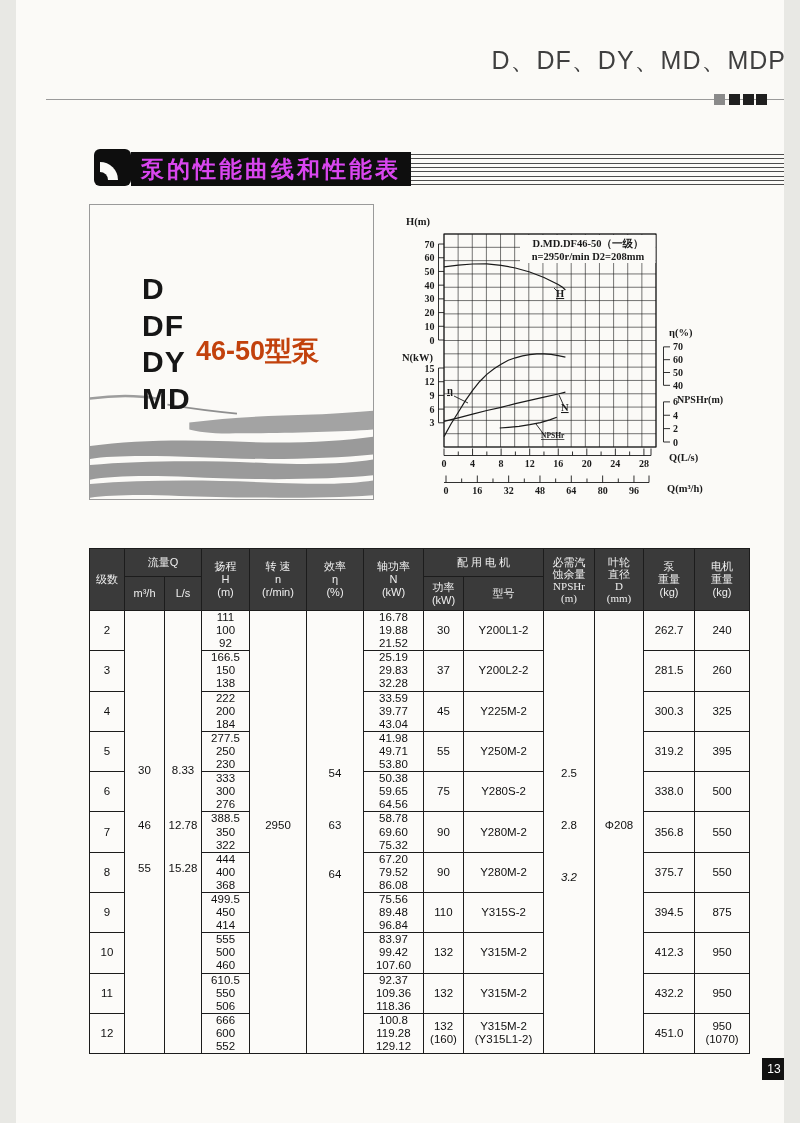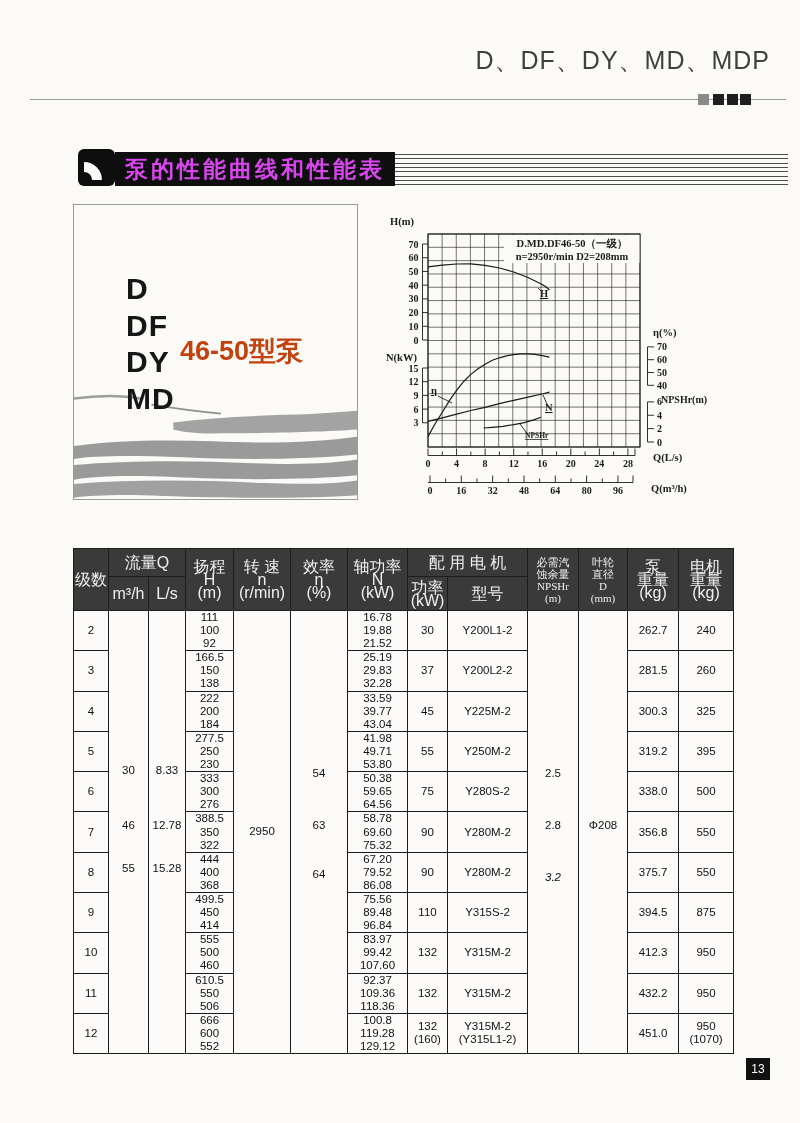--- a/index.html
+++ b/index.html
@@ -1,17 +1,17 @@
 <!DOCTYPE html>
 <html><head>
 <meta charset="utf-8">
 <style>
   html,body{margin:0;padding:0;background:#e8e8e4;}
-  .page{position:relative;width:800px;height:1123px;background:#fbfaf7;margin:0 auto;overflow:hidden;
-        font-family:"Liberation Sans",sans-serif;color:#1a1a1a;}
+  .page{position:relative;width:724px;height:1123px;background:#fbfaf7;margin:0 auto;overflow:hidden;
+        font-family:"Liberation Sans",sans-serif;color:#1a1a1a;padding-left:44px;}
   
   .top-title{position:absolute;left:300px;top:44px;width:470px;text-align:right;
              font-size:25px;letter-spacing:1px;color:#3f3f3f;}
   .top-rule{position:absolute;left:30px;top:99px;width:756px;height:1px;background:#9a9a9a;}
   .rule-sq{position:absolute;top:-5px;width:11px;height:11px;background:#1f1f1f;}
   .rule-sq.s1{left:668px;background:#8a8a8a;}
   .rule-sq.s2{left:683px;}
   .rule-sq.s3{left:697px;}
   .rule-sq.s4{left:710px;}
   
@@ -29,21 +29,21 @@
   .model-name{position:absolute;left:106px;top:128px;font-size:27px;font-weight:bold;color:#c2410c;}
   .waves{position:absolute;left:0;top:0;width:100%;height:100%;}
   
   .chart-wrap{position:absolute;left:385px;top:205px;width:410px;height:300px;}
   
   table.perf{position:absolute;left:73px;top:548px;width:660px;border-collapse:collapse;
              table-layout:fixed;background:#fcfbf9;}
   table.perf th,table.perf td{border:1px solid #1c1c1c;padding:0;text-align:center;
              white-space:pre-line;overflow:hidden;}
   table.perf{border:1.5px solid #111;}
-  table.perf th{background:#3a3a3a;color:#efefef;font-weight:normal;font-size:16px;line-height:13px;}
+  table.perf th{background:#3a3a3a;color:#efefef;font-weight:normal;font-size:11px;line-height:13px;}
   table.perf thead tr.h1 th{height:27px;}
   table.perf thead tr.h2 th{height:33px;}
   table.perf th.fourline{font-size:11px;line-height:12px;font-family:Liberation Serif, serif;}
   table.perf td{font-size:11.5px;line-height:13.1px;color:#101010;}
   table.perf tbody tr{height:39.3px;}
   td.merged{position:relative;}
   .mv{position:absolute;left:0;width:100%;text-align:center;line-height:14px;}
   
   .page-num{position:absolute;left:746px;top:1058px;width:24px;height:22px;background:#111;
             color:#fff;font-size:12px;line-height:22px;text-align:center;}
@@ -292,21 +292,21 @@
       </tr>
     </thead>
     <tbody id="tbody">
         <tr>
           <td>2</td>
           <td class="merged" rowspan="11"><span class="mv" style="top: 152px;">30</span><span class="mv" style="top: 207px;">46</span><span class="mv" style="top: 250px;">55</span></td>
           <td class="merged" rowspan="11"><span class="mv" style="top: 152px;">8.33</span><span class="mv" style="top: 207px;">12.78</span><span class="mv" style="top: 250px;">15.28</span></td>
           <td>111
 100
 92</td>
-          <td class="merged" rowspan="11"><span class="mv" style="top: 207px; margin-top: 6px;">2950</span></td>
+          <td class="merged" rowspan="11"><span class="mv" style="top: 207px;">2950</span></td>
           <td class="merged" rowspan="11"><span class="mv" style="top: 155px;">54</span><span class="mv" style="top: 207px;">63</span><span class="mv" style="top: 256px;">64</span></td>
           <td>16.78
 19.88
 21.52</td>
           <td>30</td>
           <td>Y200L1-2</td>
           <td class="merged" rowspan="11"><span class="mv" style="top: 155px;">2.5</span><span class="mv" style="top: 207px;">2.8</span><span class="mv" style="top: 259px; font-style: italic;">3.2</span></td>
           <td class="merged" rowspan="11"><span class="mv" style="top: 207px; text-align: center;">Φ208</span></td>
           <td>262.7</td>
           <td>240</td>

